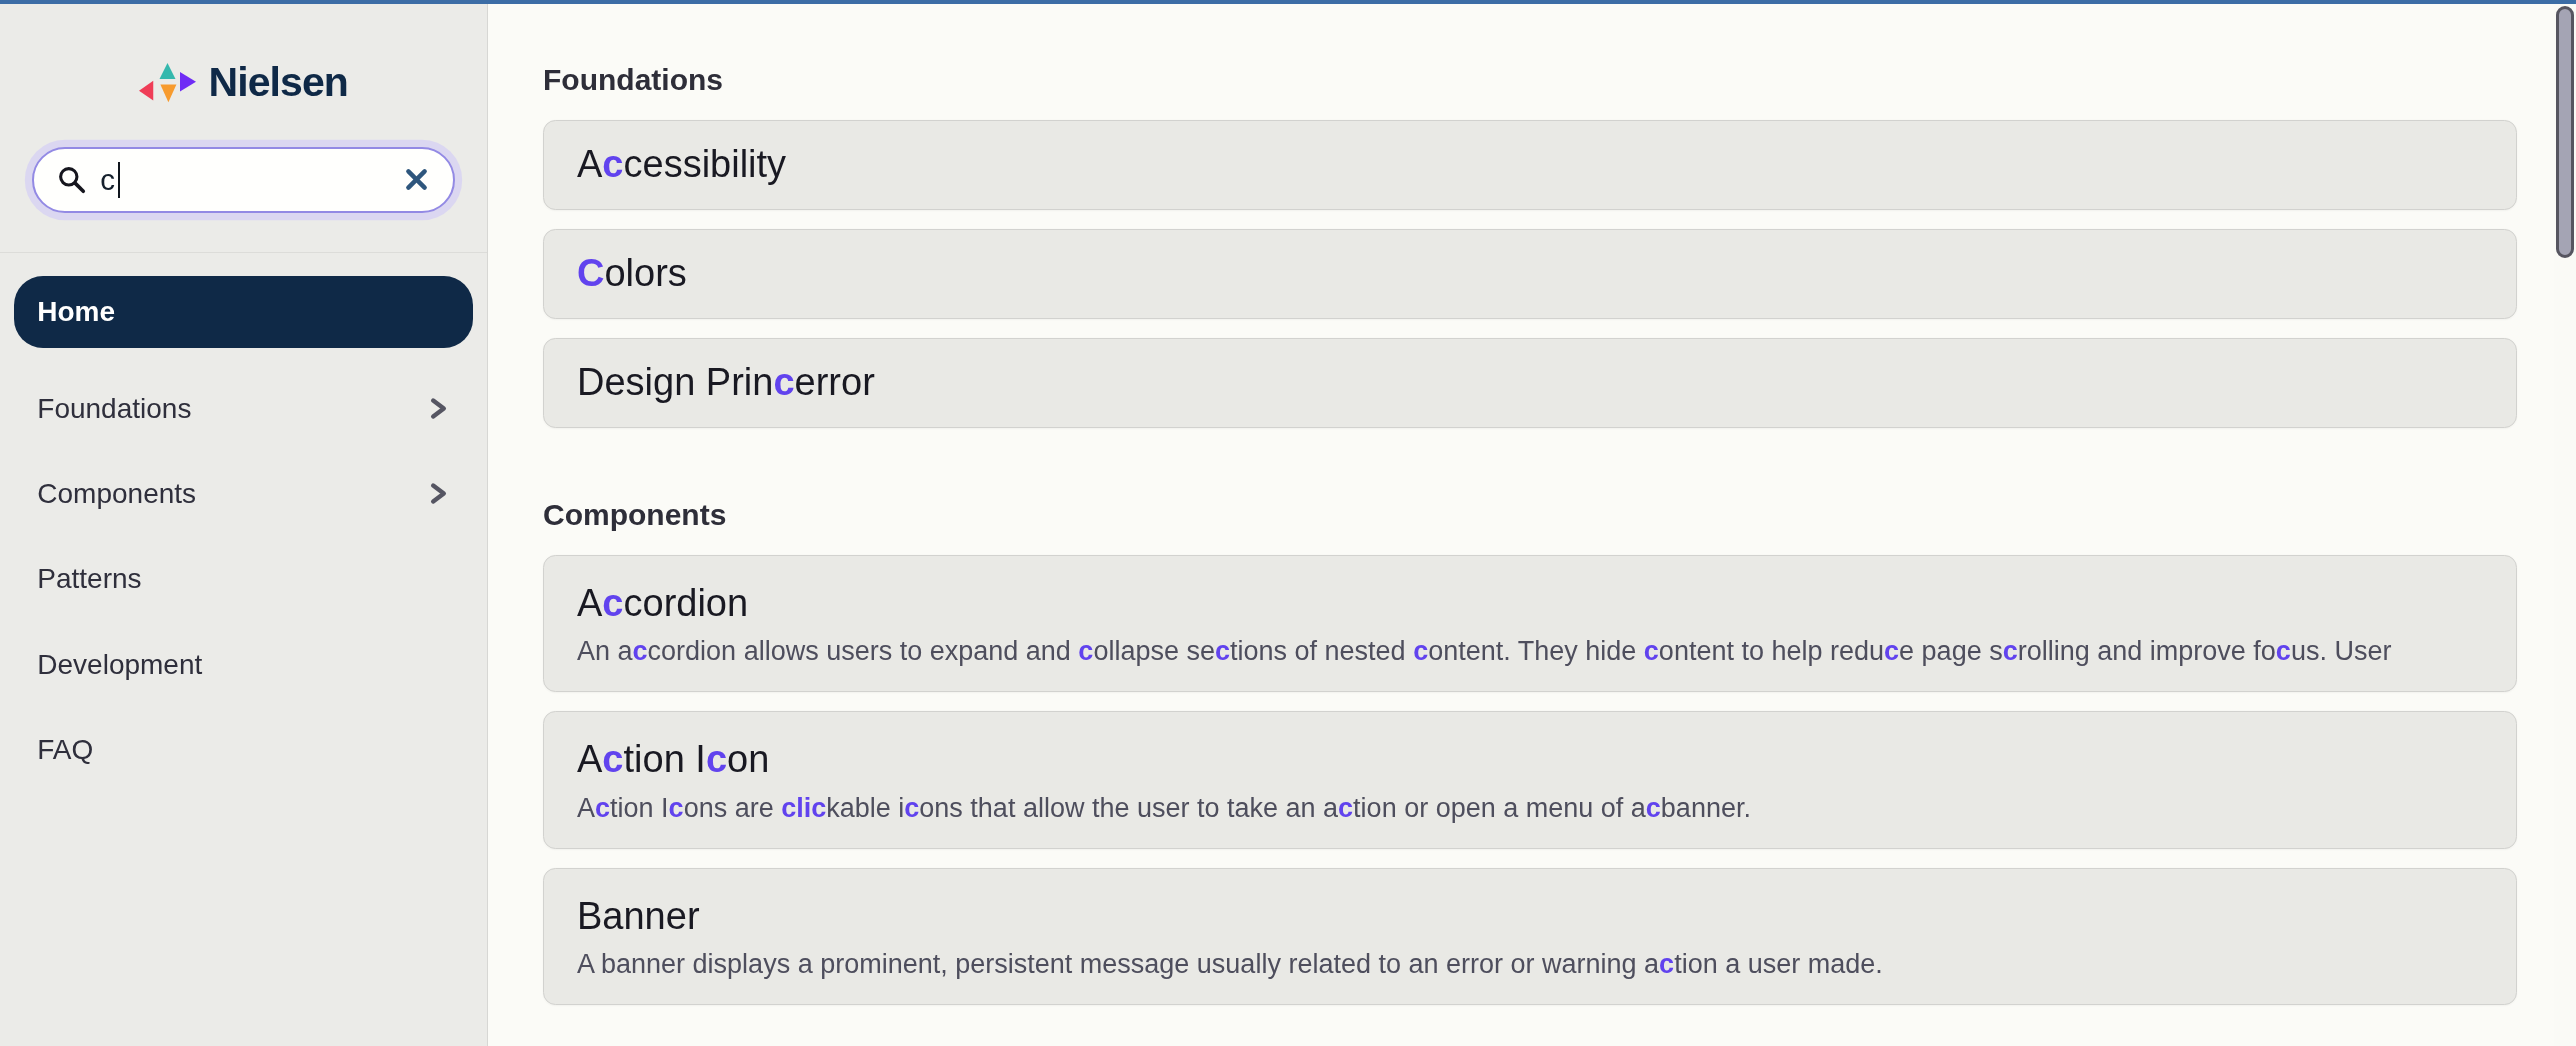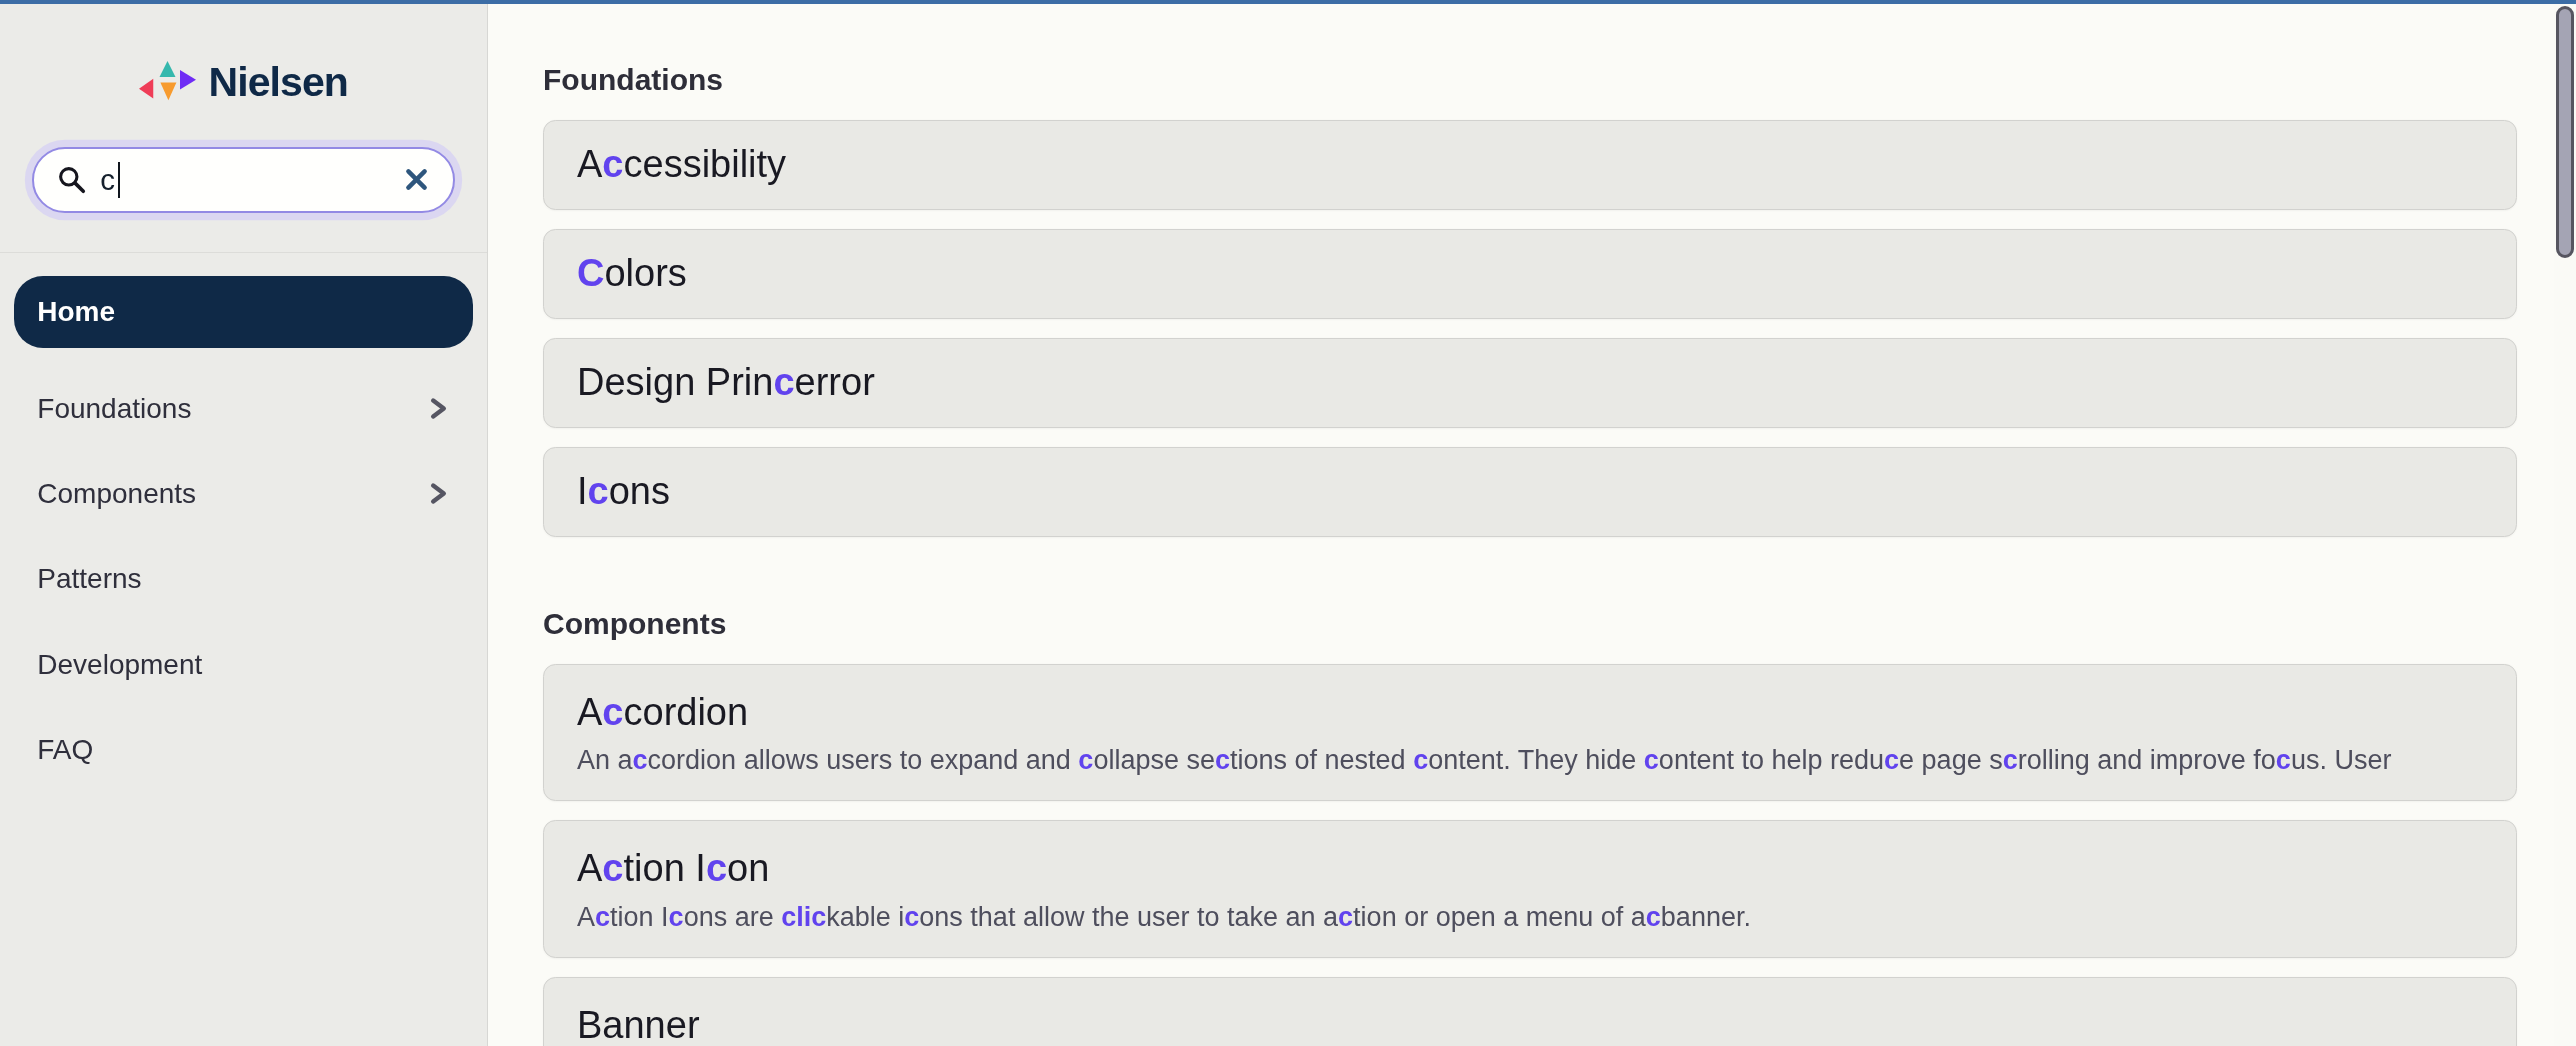--- a/index.html
+++ b/index.html
@@ -11,21 +11,21 @@
     --card-border:#d2d2cf;
   }
   *{box-sizing:border-box;margin:0;padding:0;}
   html,body{width:2576px;height:1047px;overflow:hidden;}
   body{font-family:"Liberation Sans","DejaVu Sans",sans-serif;background:var(--main-bg);}
   .top-strip{height:3.6px;width:100%;background:#3c6da6;}
   .app{display:flex;height:1043px;}
 
   
   .sidebar{width:488px;min-width:488px;height:100%;background:var(--sidebar-bg);border-right:1.8px solid #d7d7d4;display:flex;flex-direction:column;}
-  .logo{display:flex;align-items:flex-start;justify-content:center;gap:12.5px;margin-top:55px;}
+  .logo{display:flex;align-items:flex-end;justify-content:center;gap:12.5px;margin-top:55px;}
   .logo-text{font-size:41px;font-weight:bold;color:var(--navy);letter-spacing:-0.9px;}
   .search-wrap{margin:41px 32px 0 32px;}
   .search-box{height:66px;background:#fffffd;border:2.7px solid #938ae4;border-radius:33px;box-shadow:0 0 0 7.2px #dbd7f1;display:flex;align-items:center;padding:0 23px;}
   .search-text{font-size:29.5px;color:#15202c;margin-left:14.3px;display:flex;align-items:center;}
   .caret{display:inline-block;width:2.7px;height:36px;background:#10161d;margin-left:2.7px;}
   .clear-btn{margin-left:auto;background:none;border:none;cursor:pointer;display:flex;align-items:center;}
   .divider{margin-top:39px;border:none;border-top:1.8px solid #dcdcd9;width:100%;}
   .nav{padding:23px 14.3px 0 14.3px;}
   .nav-item{height:72px;display:flex;align-items:center;padding:0 23px;font-size:28px;color:#2f2f3c;border-radius:29px;margin-bottom:13.4px;cursor:pointer;}
   .nav-item.active{background:var(--navy);color:#ffffff;font-weight:bold;margin-bottom:25px;}
@@ -123,23 +123,20 @@
       <div class="section-heading">Foundations</div>
       <div class="card">
         <div class="card-title"><span>A</span><span class="hl">c</span><span>cessibility</span></div>
       </div>
       <div class="card">
         <div class="card-title"><span class="hl">C</span><span>olors</span></div>
       </div>
       <div class="card">
         <div class="card-title"><span>Design Prin</span><span class="hl">c</span><span>error</span></div>
       </div>
-      <div class="card">
-        <div class="card-title"><span>I</span><span class="hl">c</span><span>ons</span></div>
-      </div>
       <div class="section-gap"></div>
       <div class="section-heading">Components</div>
       <div class="card has-desc">
         <div class="card-title"><span>A</span><span class="hl">c</span><span>cordion</span></div>
         <div class="card-desc"><span>An a</span><span class="hl">c</span><span>cordion allows users to expand and </span><span class="hl">c</span><span>ollapse se</span><span class="hl">c</span><span>tions of nested </span><span class="hl">c</span><span>ontent. They hide </span><span class="hl">c</span><span>ontent to help redu</span><span class="hl">c</span><span>e page s</span><span class="hl">c</span><span>rolling and improve fo</span><span class="hl">c</span><span>us. User</span></div>
       </div>
       <div class="card has-desc">
         <div class="card-title"><span>A</span><span class="hl">c</span><span>tion I</span><span class="hl">c</span><span>on</span></div>
         <div class="card-desc"><span>A</span><span class="hl">c</span><span>tion I</span><span class="hl">c</span><span>ons are </span><span class="hl">clic</span><span>kable i</span><span class="hl">c</span><span>ons that allow the user to take an a</span><span class="hl">c</span><span>tion or open a menu of a</span><span class="hl">c</span><span>banner.</span></div>
       </div>

